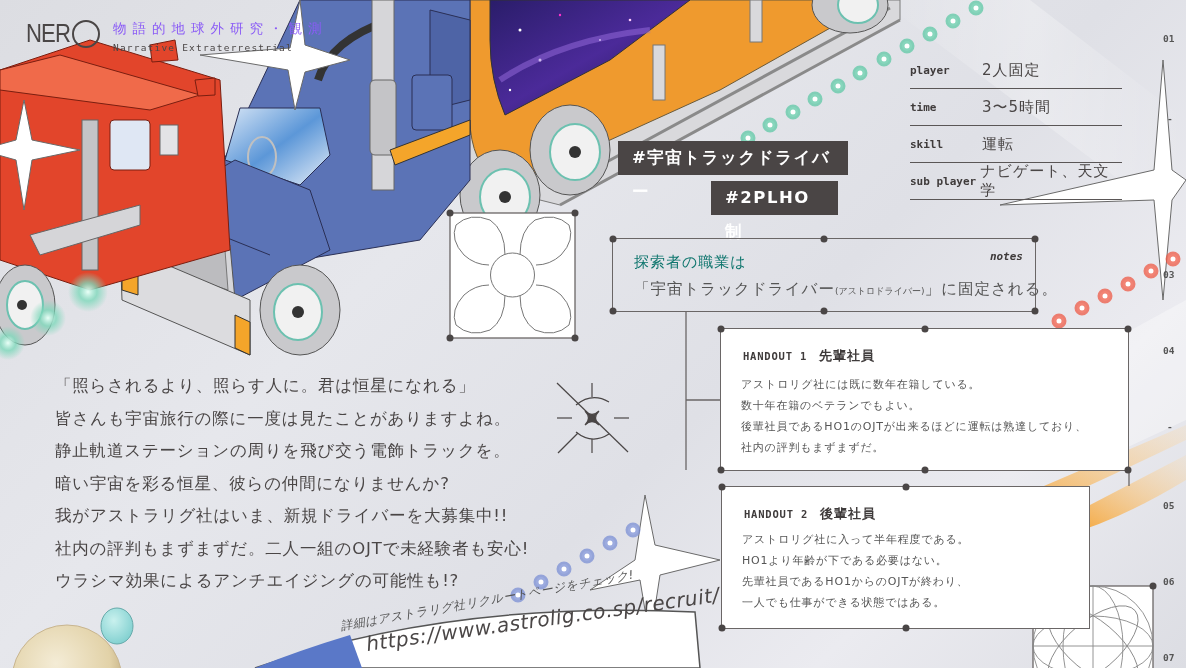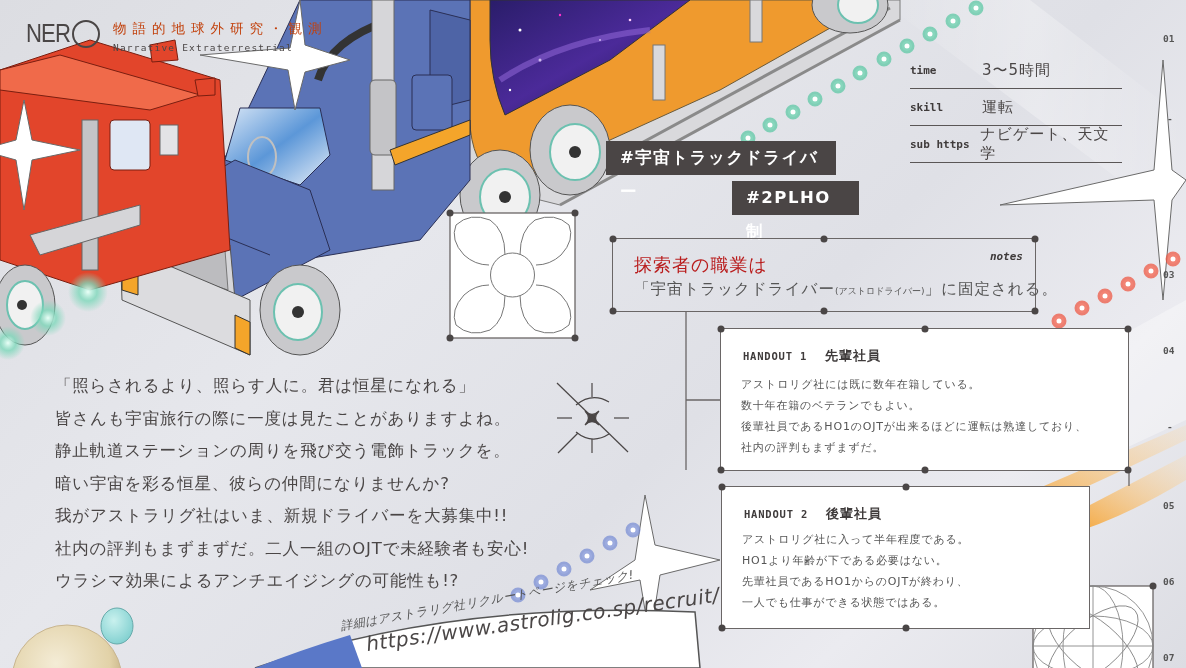--- a/index.html
+++ b/index.html
@@ -11,55 +11,55 @@
     background: linear-gradient(135deg, #dcdde2 0%, #e6e7ec 35%, #dfe0e6 60%, #ebebf0 80%, #dcdde3 100%);
   }
   .abs { position: absolute; }
   .mono { font-family: "DejaVu Sans Mono", "Liberation Mono", monospace; }
 
   
   .brand { left: 26px; top: 18px; display: flex; align-items: center; text-align: right; }
   .brand-logo { font-family: "Liberation Sans", sans-serif; font-size: 26px; letter-spacing: -1px; color: #4a4646; font-weight: 400; transform: scaleX(0.85); transform-origin: left center; }
   .brand-o { display: inline-block; width: 28px; height: 28px; border: 2.5px solid #4a4646; border-radius: 50%; margin-left: -6px; vertical-align: middle; }
   .brand-text { left: 113px; top: 20px; }
-  .brand-jp { font-size: 13.5px; letter-spacing: 6px; color: #c2410c; }
+  .brand-jp { font-size: 13.5px; letter-spacing: 6px; color: #8b5cf6; }
   .brand-en { font-size: 9.5px; letter-spacing: 1.2px; color: #4a4646; margin-top: 4px; }
 
   
   svg.art { position: absolute; left: 0; top: 0; }
 
   
   .spec { left: 910px; top: 52px; width: 212px; }
   .spec-row { display: flex; align-items: center; height: 37px; border-bottom: 1.5px solid #5a5656; }
   .spec-key { width: 72px; font-size: 11px; color: #3f3b3b; font-weight: 700; }
   .spec-val { font-size: 15px; color: #4a4646; letter-spacing: 1px; }
 
   
   .side-index { left: 1163px; top: 16px; width: 20px; height: 584px; }
   .side-num { position: absolute; font-size: 9.5px; color: #555; font-weight: 700; }
 
   
-  .tag { background: #4a4545; color: #fff; font-size: 16.5px; font-weight: 700; padding: 0 14px; height: 34px; line-height: 34px; letter-spacing: 1.5px; }
+  .tag { background: #4a4545; color: #fff; font-size: 16.5px; font-weight: 700; padding: 0 14px; height: 34px; line-height: 34px; letter-spacing: 1.5px; margin-left: 12px; }
   .tag1 { left: 606px; top: 141px; width: 230px; }
-  .tag2 { left: 732px; top: 181px; width: 127px; }
+  .tag2 { left: 699px; top: 181px; width: 127px; }
 
   
   .notes { left: 612px; top: 238px; width: 424px; height: 74px; border: 1.5px solid #6a6666; }
   .notes-label { right: 12px; top: 11px; font-size: 11px; color: #3f3b3b; font-weight: 700; font-style: italic; }
-  .notes-line1 { left: 21px; top: 14px; font-size: 18px; color: #b91c1c; letter-spacing: 1px; }
+  .notes-line1 { left: 21px; top: 14px; font-size: 15px; color: #0f766e; letter-spacing: 1px; }
   .notes-line2 { left: 21px; top: 40px; font-size: 15.5px; color: #555; letter-spacing: 1px; white-space: nowrap; }
   .notes-small { font-size: 9px; letter-spacing: 0; }
 
   .dot { position: absolute; width: 7px; height: 7px; background: #4a4646; border-radius: 50%; transform: translate(-50%,-50%); }
 
   
   .handout { background: #fff; border: 1.5px solid #6a6666; }
   .handout1 { left: 720px; top: 328px; width: 409px; height: 143px; }
   .handout2 { left: 721px; top: 486px; width: 369px; height: 143px; }
-  .ho-title { position: absolute; left: 22px; top: 18px; display: flex; align-items: baseline; white-space: nowrap; gap: 6px; }
+  .ho-title { position: absolute; left: 22px; top: 18px; display: flex; align-items: baseline; white-space: nowrap; }
   .ho-tag { font-size: 10.5px; font-weight: 700; color: #3f3b3b; letter-spacing: 0.8px; margin-right: 12px; }
   .ho-name { font-size: 13px; font-weight: 700; color: #3f3b3b; letter-spacing: 1px; }
   .ho-body { position: absolute; left: 20px; top: 45px; font-size: 11px; color: #555; line-height: 21px; letter-spacing: 0.8px; white-space: nowrap; }
   .handout2 .ho-body { top: 42px; }
 
   
   .copy { left: 55px; top: 370px; }
   .copy-line { font-size: 16.5px; color: #4a4646; letter-spacing: 0.8px; line-height: 32.5px; white-space: nowrap; }
   .banner-sub { left: 342px; top: 618px; font-size: 12px; font-style: italic; color: #555; transform: rotate(-10deg); transform-origin: left bottom; white-space: nowrap; letter-spacing: 0.5px; }
   .banner-url { left: 368px; top: 632px; font-size: 20px; font-style: italic; color: #4a4646; transform: rotate(-8deg); transform-origin: left bottom; white-space: nowrap; letter-spacing: 0.5px; font-family: "DejaVu Sans", sans-serif; }
@@ -292,29 +292,33 @@
   <span class="brand-logo">NER</span>
   <span class="brand-o"></span>
 </div>
 <div class="abs brand-text">
   <div class="brand-jp">物語的地球外研究・観測</div>
   <div class="brand-en mono">Narrative Extraterrestrial</div>
 </div>
 
 <div class="abs spec">
   <div class="spec-row">
+    <span class="spec-key mono">player</span>
+    <span class="spec-val">2人固定</span>
+  </div>
+  <div class="spec-row">
     <span class="spec-key mono">time</span>
     <span class="spec-val">3〜5時間</span>
   </div>
   <div class="spec-row">
     <span class="spec-key mono">skill</span>
     <span class="spec-val">運転</span>
   </div>
   <div class="spec-row">
-    <span class="spec-key mono">sub https</span>
+    <span class="spec-key mono">sub player</span>
     <span class="spec-val">ナビゲート、天文学</span>
   </div>
 </div>
 
 <div class="abs side-index mono">
   <span class="side-num" style="top:17px">01</span>
   <span class="side-num" style="top:97px;left:4px">-</span>
   <span class="side-num" style="top:253px">03</span>
   <span class="side-num" style="top:329px">04</span>
   <span class="side-num" style="top:405px;left:4px">-</span>

